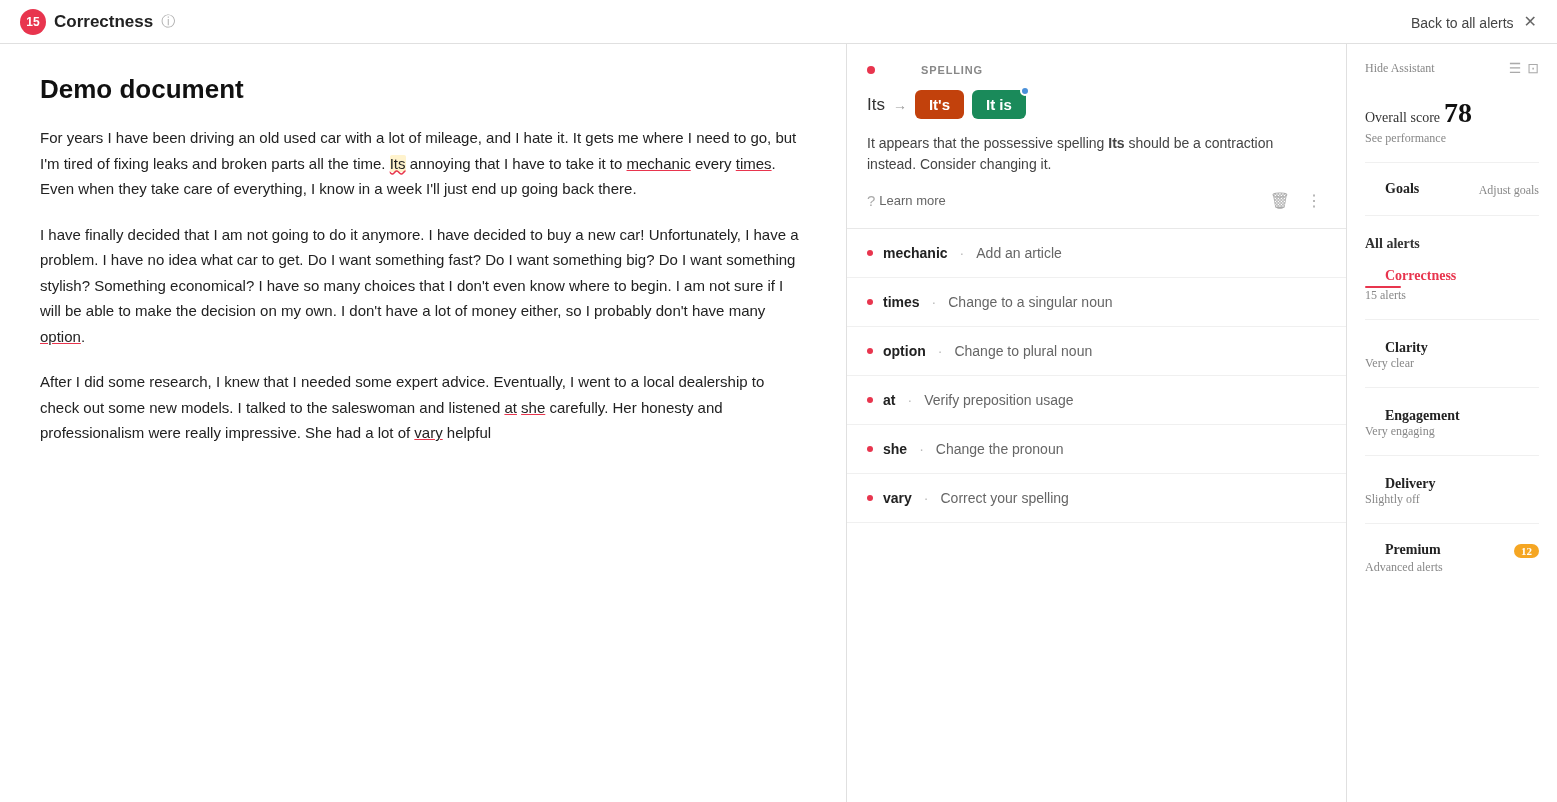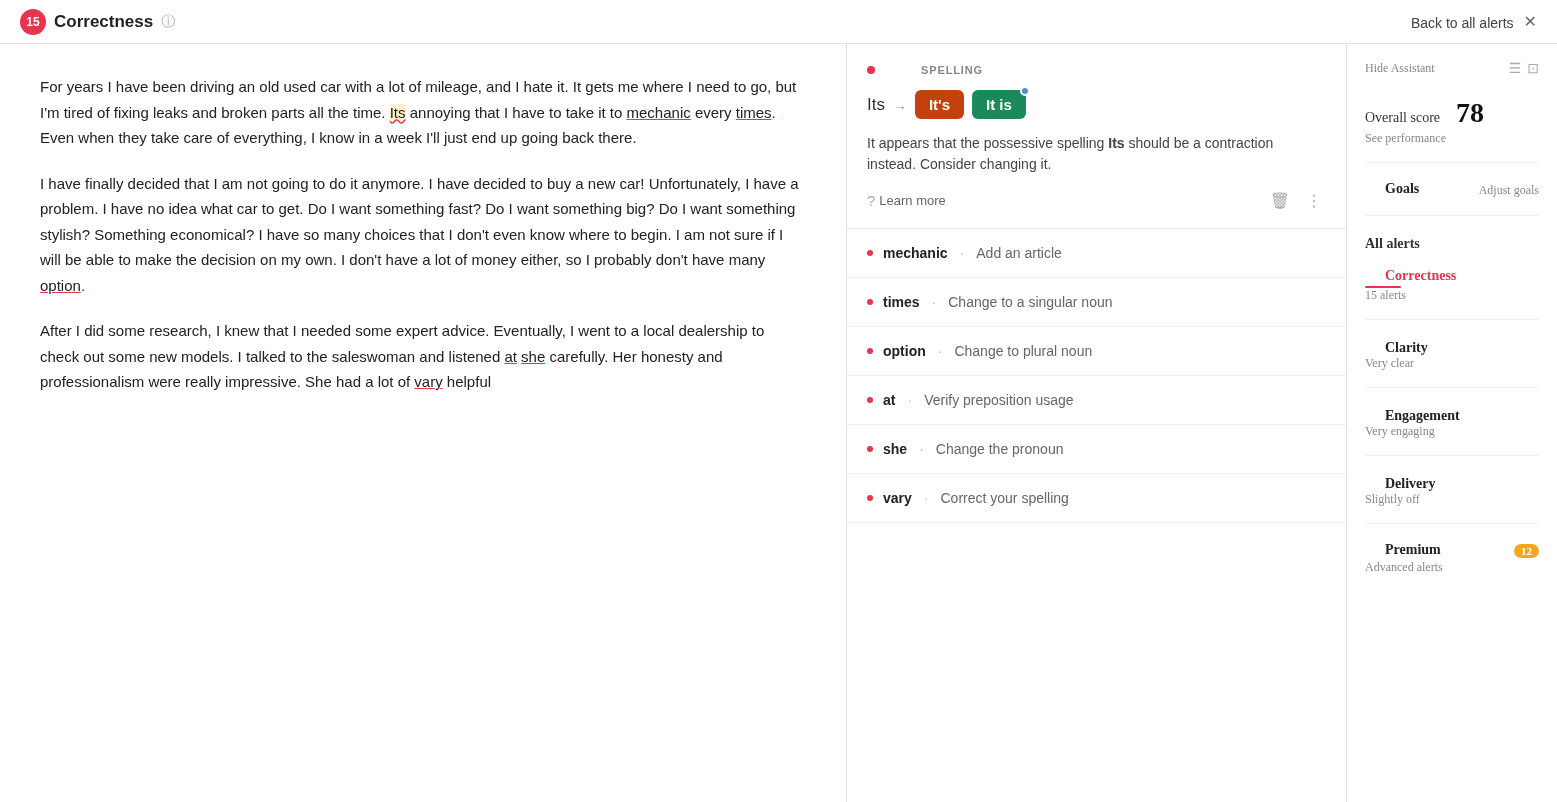--- a/index.html
+++ b/index.html
@@ -279,21 +279,21 @@
       gap: 6px;
       color: #aaa;
       font-size: 14px;
     }
     .score-section {
       margin-bottom: 24px;
     }
     .score-value-row {
       display: flex;
       align-items: baseline;
-      gap: 16px;
+      gap: 4px;
     }
     .score-text {
       font-size: 14px;
       color: #333;
       font-weight: 500;
     }
     .score-number {
       font-size: 28px;
       font-weight: 700;
       color: #111;
@@ -380,20 +380,21 @@
   </div>
   <div class="top-bar-right">
     <span class="back-to-all">Back to all alerts</span>
     <span class="close-btn">✕</span>
   </div>
 </div>
 
 <div class="main-layout">
 
   <div class="doc-area">
+    <h1 class="doc-title">Demo document</h1>
     <div class="doc-body">
       <p>
         For years I have been driving an old used car with a lot of mileage, and I hate it. It gets me where I need to go, but I'm tired of fixing leaks and broken parts all the time. <span class="underline-red highlight-yellow">Its</span> annoying that I have to take it to <span class="underline-pink">mechanic</span> every <span class="underline-pink">times</span>. Even when they take care of everything, I know in a week I'll just end up going back there.
       </p>
       <p>
         I have finally decided that I am not going to do it anymore. I have decided to buy a new car! Unfortunately, I have a problem. I have no idea what car to get. Do I want something fast? Do I want something big? Do I want something stylish? Something economical? I have so many choices that I don't even know where to begin. I am not sure if I will be able to make the decision on my own. I don't have a lot of money either, so I probably don't have many <span class="underline-pink">option</span>.
       </p>
       <p>
         After I did some research, I knew that I needed some expert advice. Eventually, I went to a local dealership to check out some new models. I talked to the saleswoman and listened <span class="underline-pink">at</span> <span class="underline-pink">she</span> carefully. Her honesty and professionalism were really impressive. She had a lot of <span class="underline-pink">vary</span> helpful
       </p>

